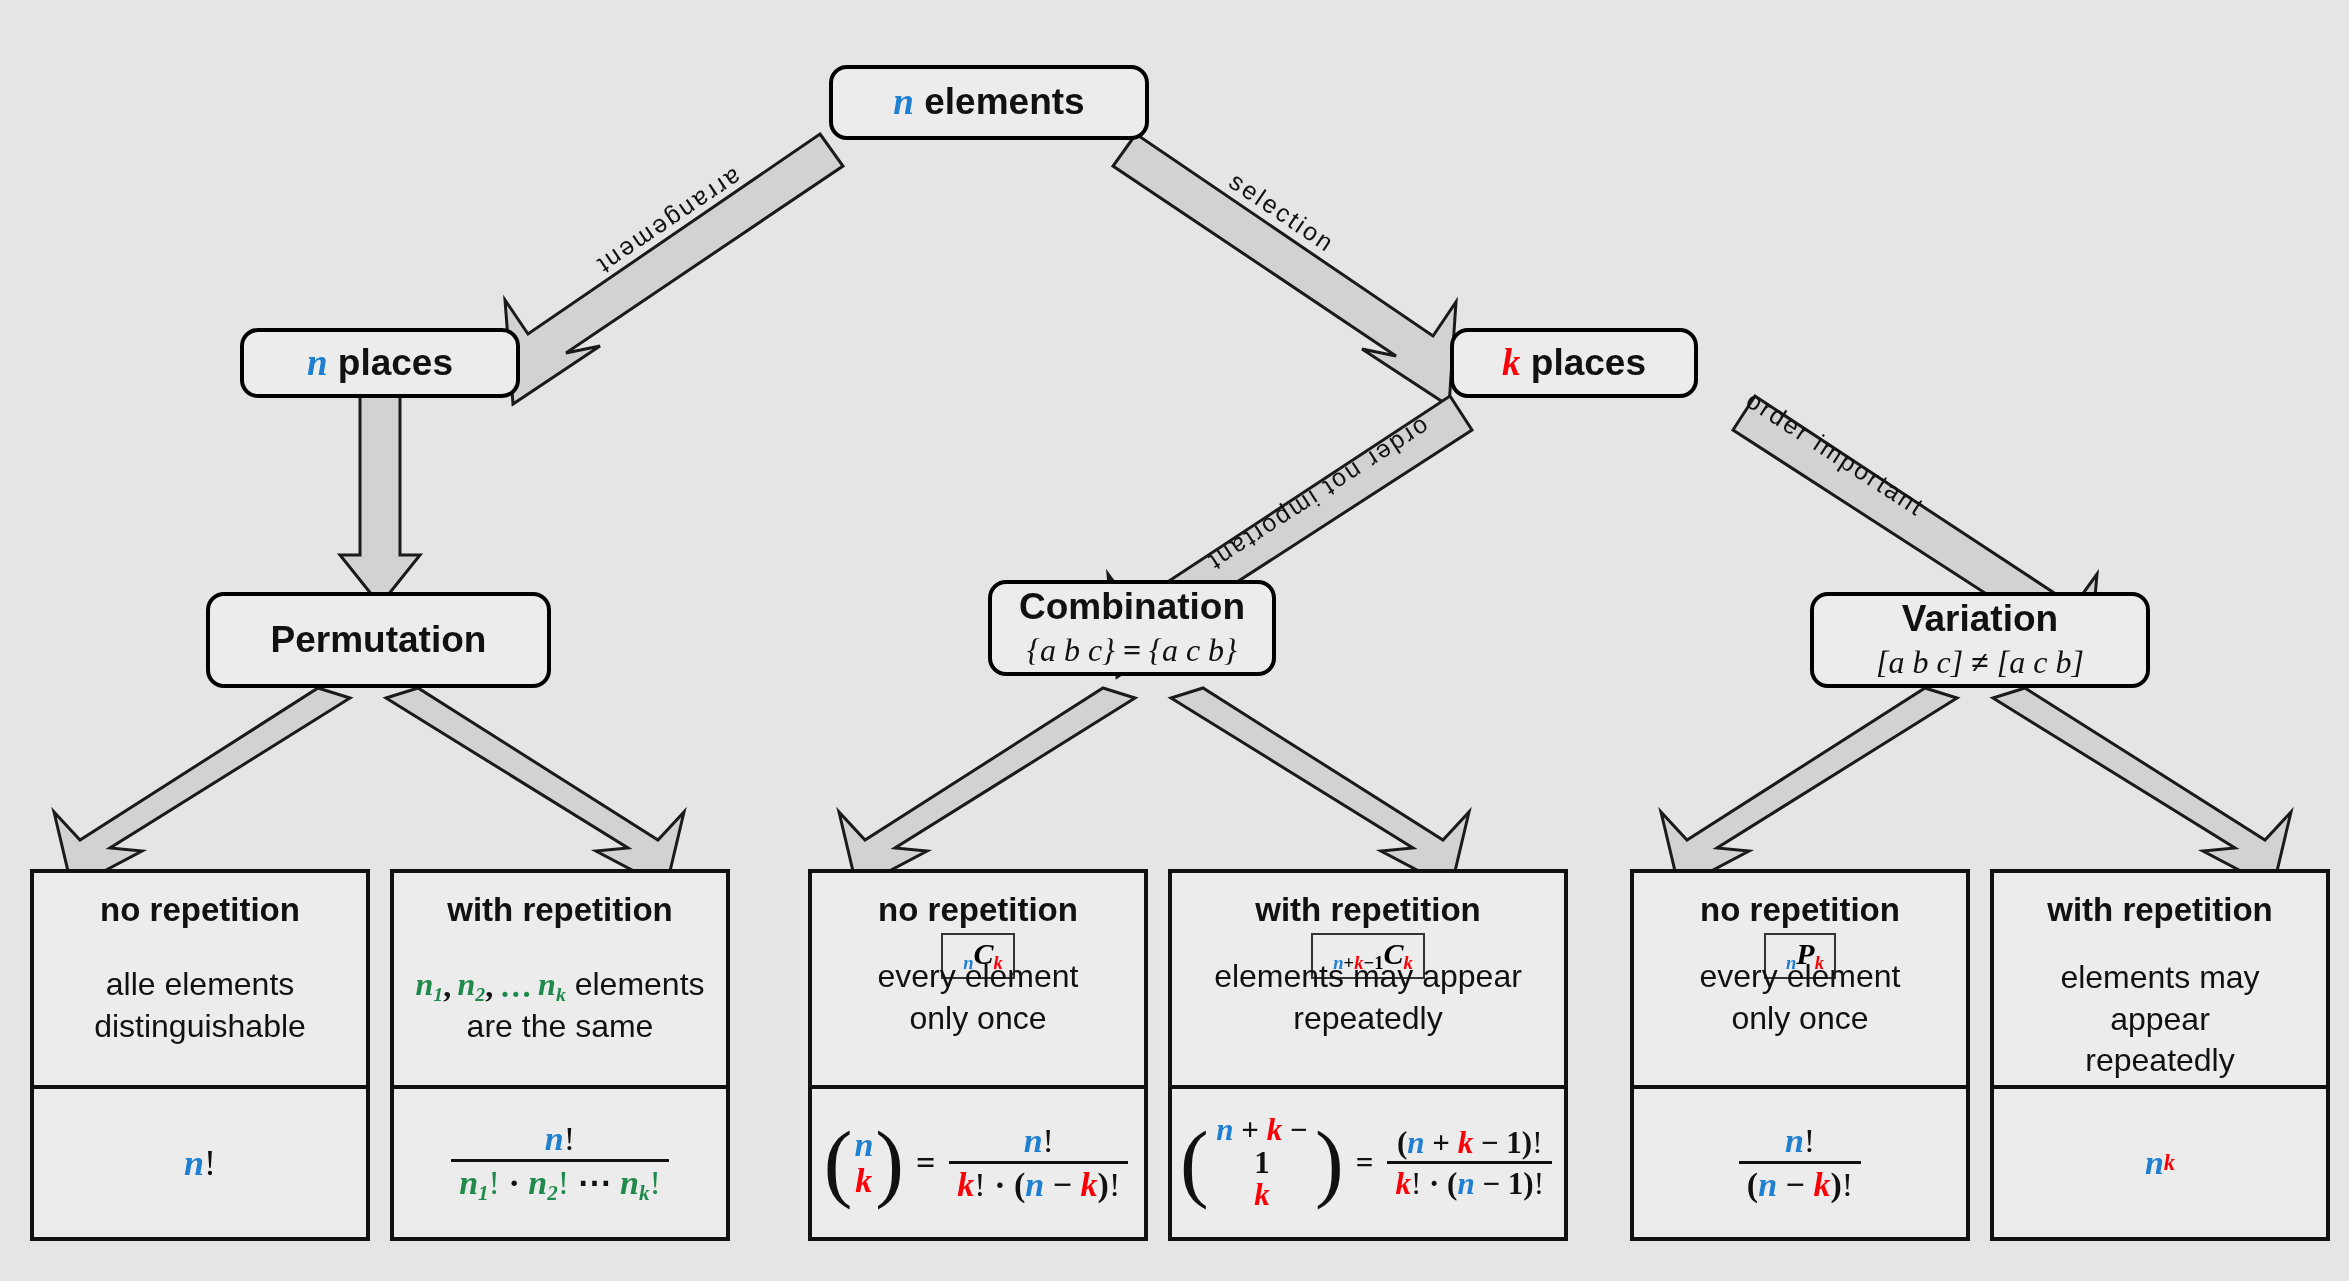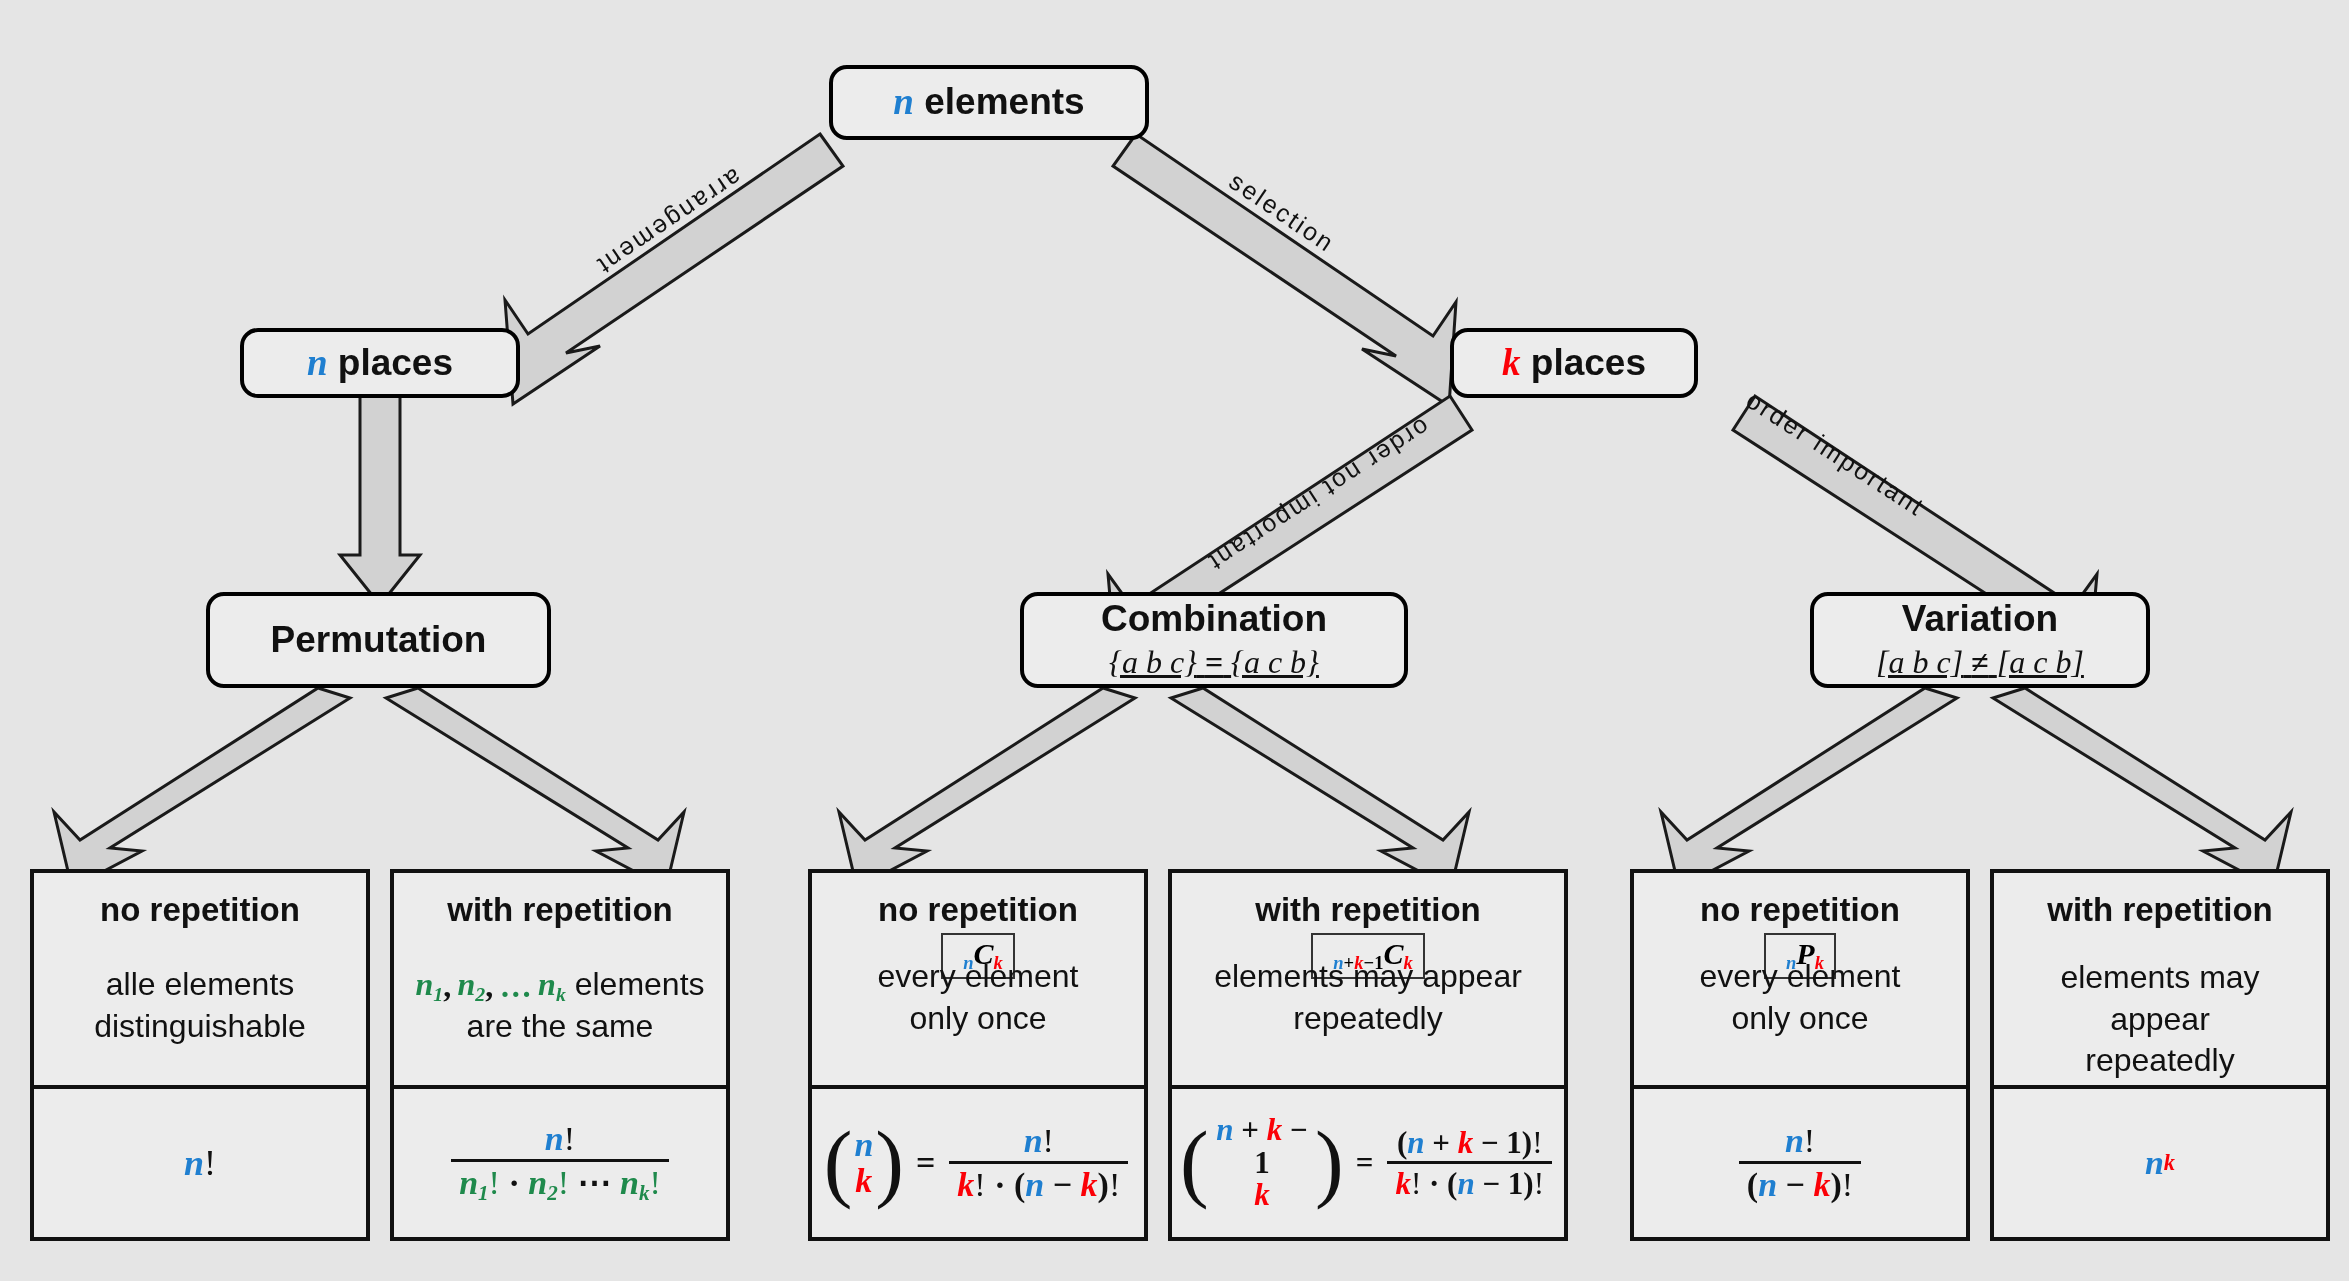--- a/index.html
+++ b/index.html
@@ -53,21 +53,20 @@
     line-height: 1.1;
     white-space: nowrap;
   }
   .node-sub {
     font-family: "Liberation Serif", serif;
     font-style: italic;
     font-size: 32px;
     color: #111111;
     margin-top: 4px;
     white-space: nowrap;
-    text-decoration: underline;
   }
   .node-sub .op { font-style: normal; }
 
   
   .edge-label {
     position: absolute;
     font-size: 25px;
     color: #111111;
     letter-spacing: 2.5px;
     white-space: nowrap;
@@ -254,21 +253,21 @@
     <div class="node-title">
       <span class="v red">k</span>
       <span>places</span>
     </div>
   </div>
 
   <div class="node" style="left:206px; top:592px; width:345px; height:96px;">
     <div class="node-title">Permutation</div>
   </div>
 
-  <div class="node" style="left:988px; top:592px; width:388px; height:96px;margin-left:32px;">
+  <div class="node" style="left:988px; top:580px; width:288px; height:96px;">
     <div class="node-title">Combination</div>
     <div class="node-sub">
       <span>{a b c}</span>
       <span class="op">=</span>
       <span>{a c b}</span>
     </div>
   </div>
 
   <div class="node" style="left:1810px; top:592px; width:340px; height:96px;">
     <div class="node-title">Variation</div>

